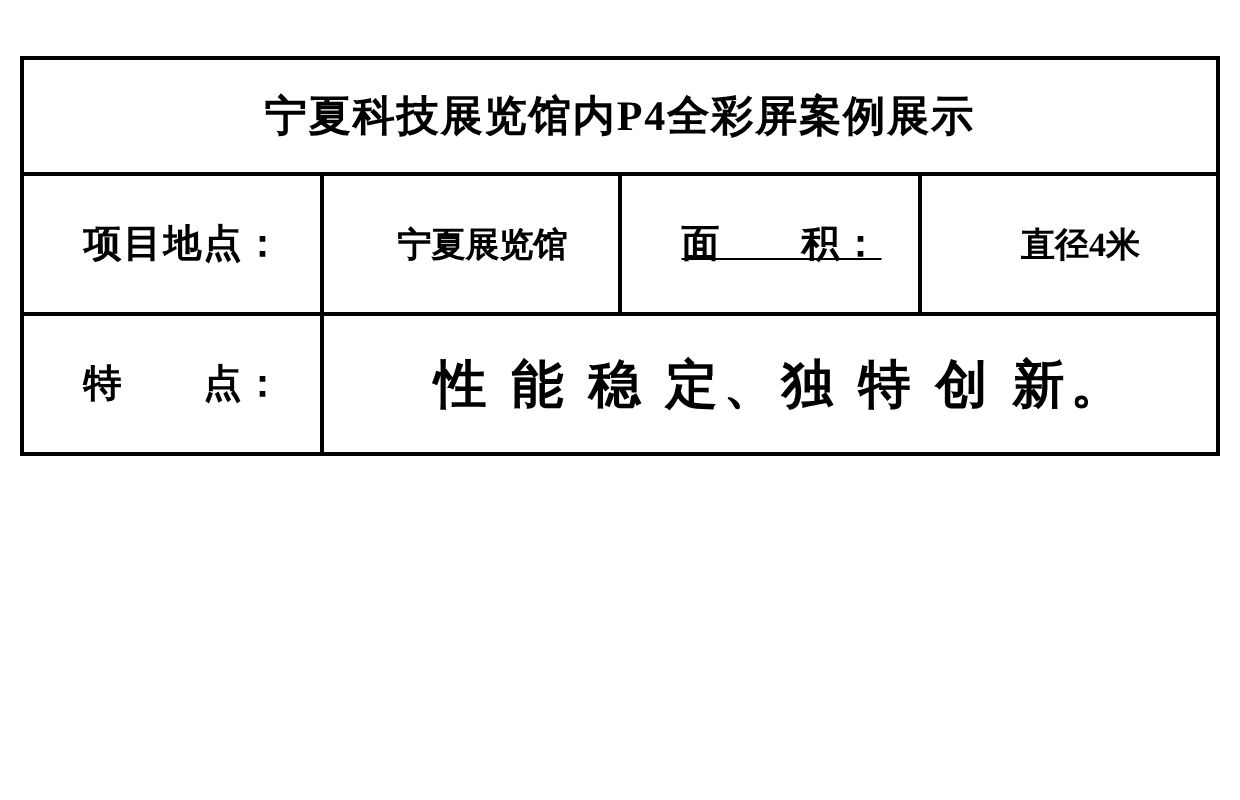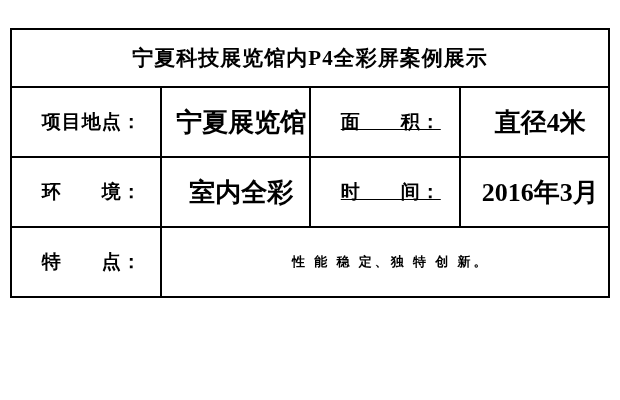--- a/index.html
+++ b/index.html
@@ -44,25 +44,25 @@
   .row-cell {
     height: 66px;
     font-size: 19px;
     padding-left: 13px;
   }
   .label-cell {
     font-size: 19px;
     letter-spacing: 1px;
   }
   .value-cell {
-    font-size: 26px;
+    font-size: 17px;
     border-radius: 13px;
   }
   .feature-value {
-    font-size: 13px;
+    font-size: 26px;
     letter-spacing: 3px;
     margin-top: 16px;
   }
   .col-label-1 { width: 118px; }
   .col-value-1 { width: 182px; }
   .col-label-2 { width: 118px; text-decoration: underline; }
   .col-value-2 { width: 182px; }
 </style>
 </head>
 <body>
@@ -73,24 +73,18 @@
       <tr>
         <td class="title-cell" colspan="4">宁夏科技展览馆内P4全彩屏案例展示</td>
       </tr>
       <tr>
         <td class="row-cell label-cell col-label-1">项目地点：</td>
         <td class="row-cell value-cell col-value-1">宁夏展览馆</td>
         <td class="row-cell label-cell col-label-2">面　　积：</td>
         <td class="row-cell value-cell col-value-2">直径4米</td>
       </tr>
       <tr>
-        <td class="row-cell label-cell col-label-1">环　　境：</td>
-        <td class="row-cell value-cell col-value-1">室内全彩</td>
-        <td class="row-cell label-cell col-label-2">时　　间：</td>
-        <td class="row-cell value-cell col-value-2">2016年3月</td>
-      </tr>
-      <tr>
         <td class="row-cell label-cell col-label-1">特　　点：</td>
         <td class="row-cell feature-value" colspan="3">性 能 稳 定、独 特 创 新。</td>
       </tr>
     </tbody>
   </table>
 </div>
 
 </body></html>

